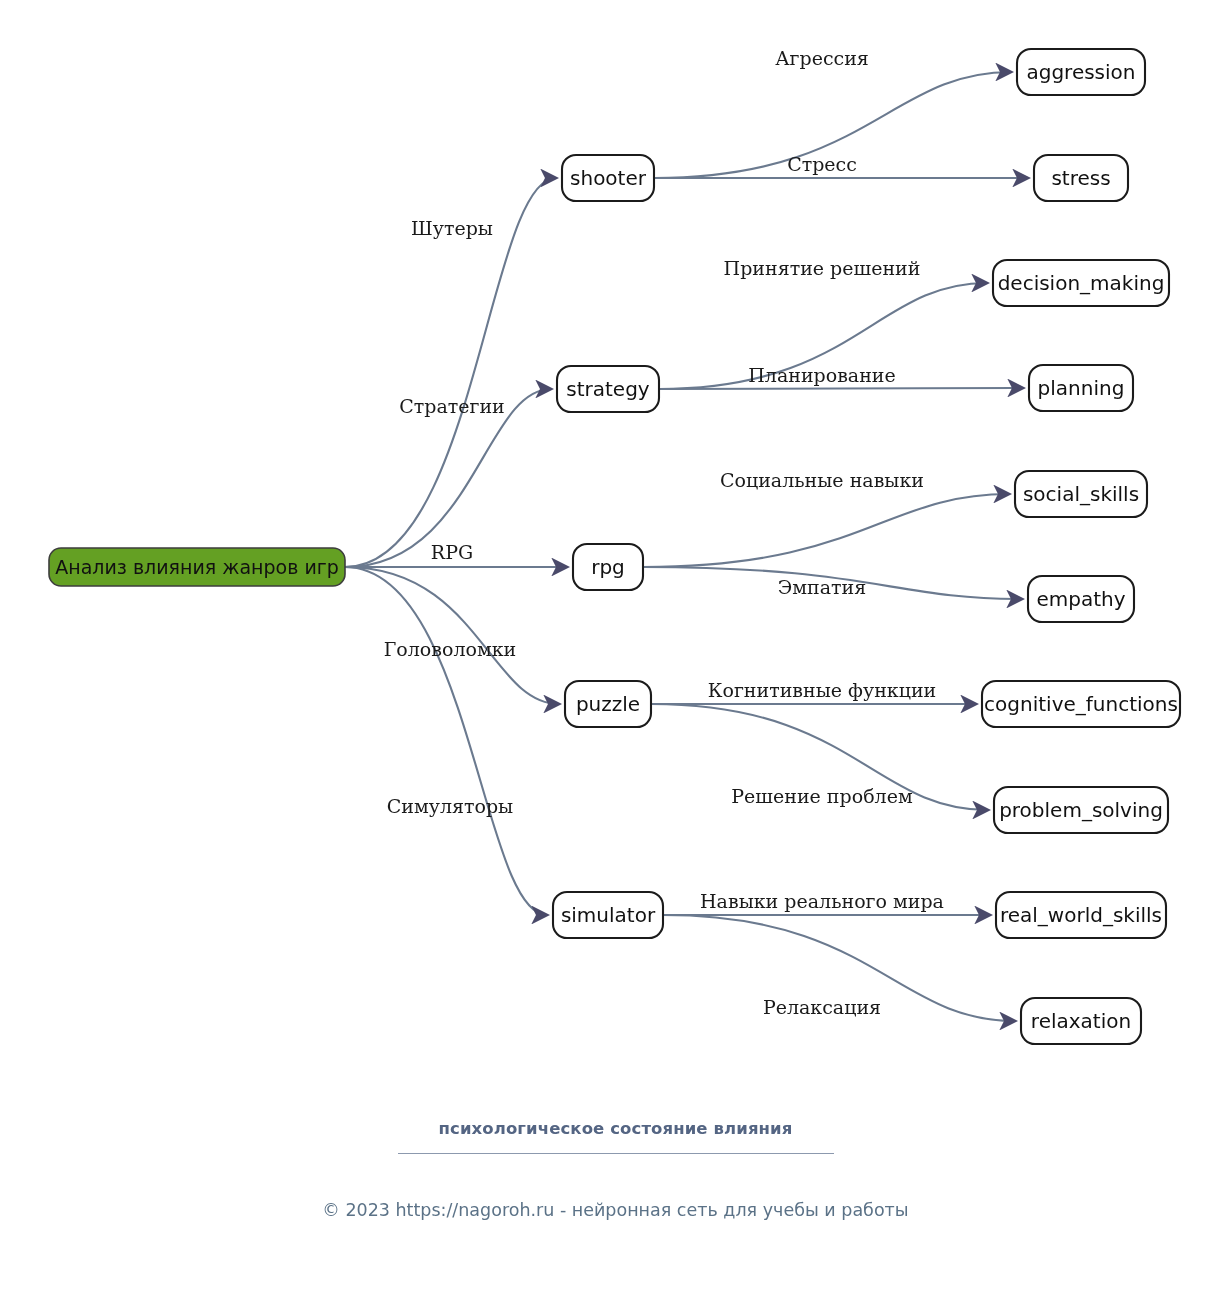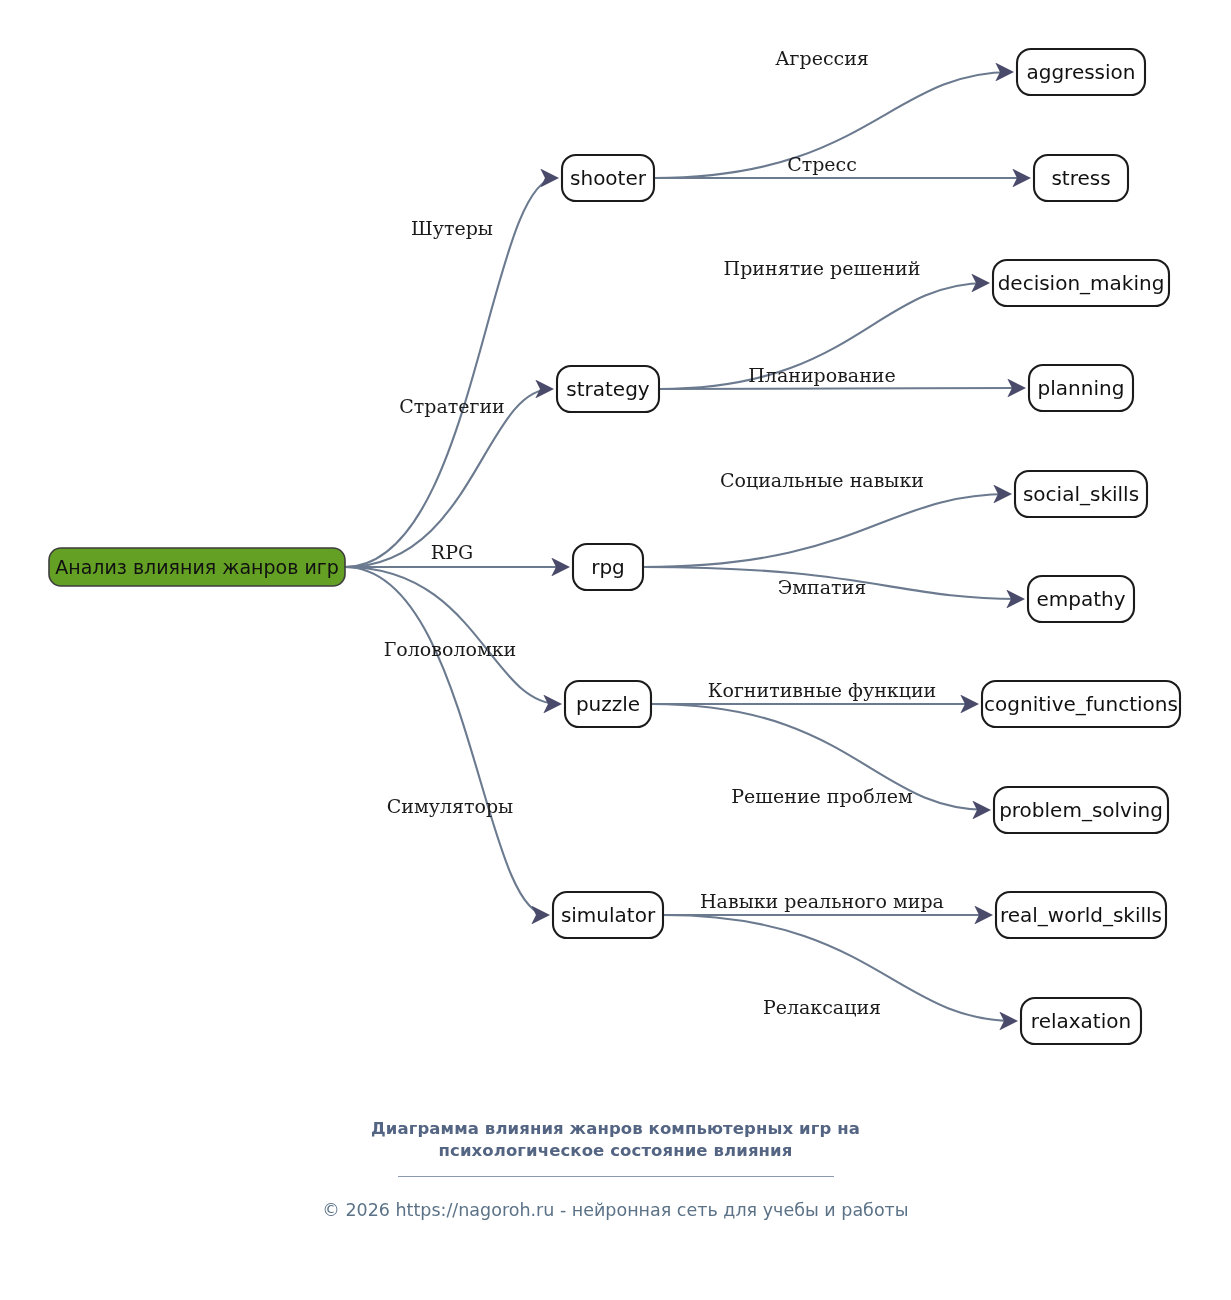--- a/index.html
+++ b/index.html
@@ -198,20 +198,19 @@
         <text x="450" y="651" class="edge-label">Головоломки</text>
         <text x="822" y="692" class="edge-label">Когнитивные функции</text>
         <text x="822" y="798" class="edge-label">Решение проблем</text>
         <text x="450" y="808" class="edge-label">Симуляторы</text>
         <text x="822" y="903" class="edge-label">Навыки реального мира</text>
         <text x="822" y="1009" class="edge-label">Релаксация</text>
       </g>
   </svg>
 
   <div class="caption-wrap">
-    <div class="caption-title">Диаграмма влияния жанров компьютерных игр на</div>
     <div class="caption-title">психологическое состояние влияния</div>
     <div class="caption-rule"></div>
   </div>
 
-  <div class="footer-line">© 2026 https://nagoroh.ru - нейронная сеть для учебы и работы</div>
+  <div class="footer-line">© 2023 https://nagoroh.ru - нейронная сеть для учебы и работы</div>
 
 </div>
 
 </body></html>

